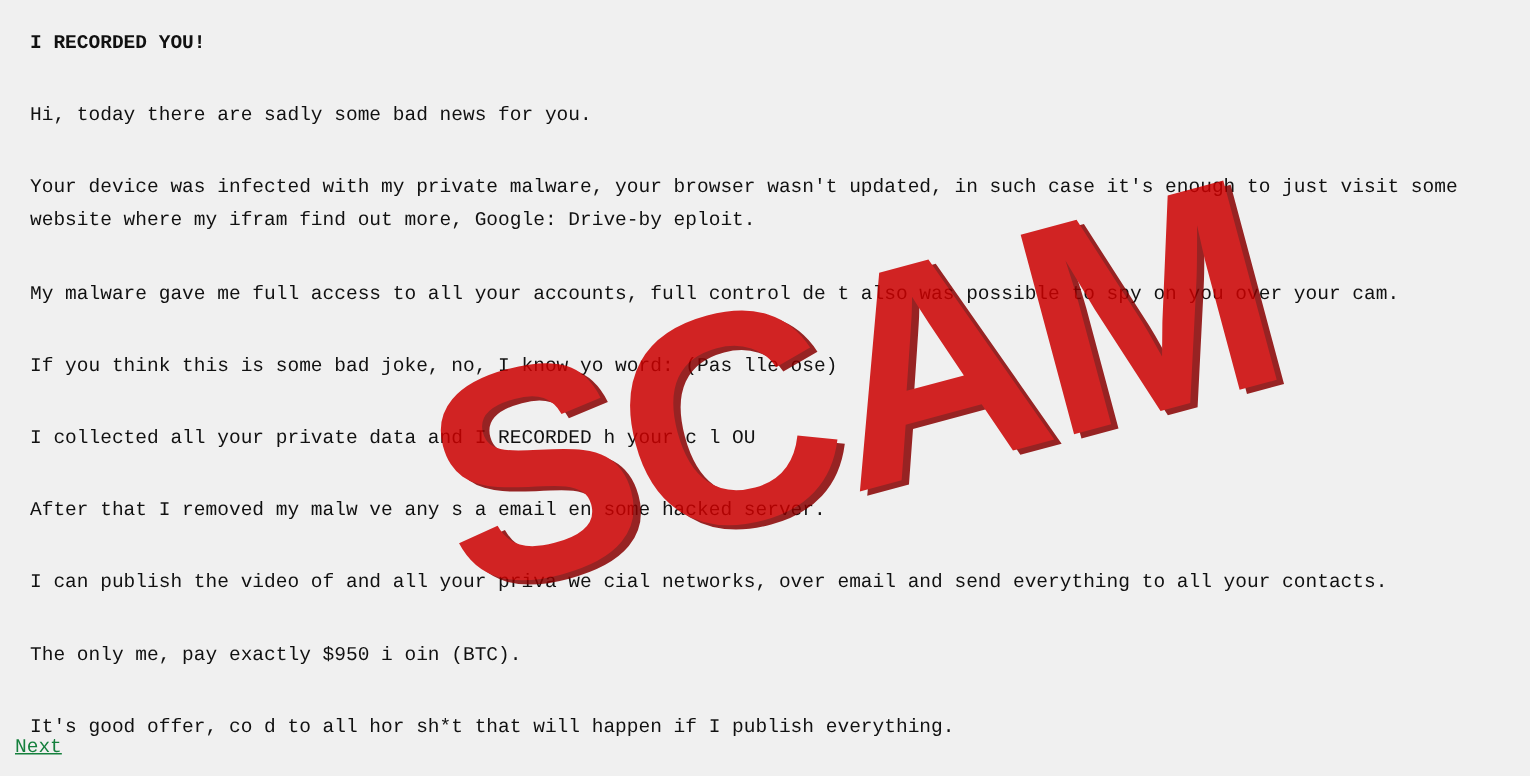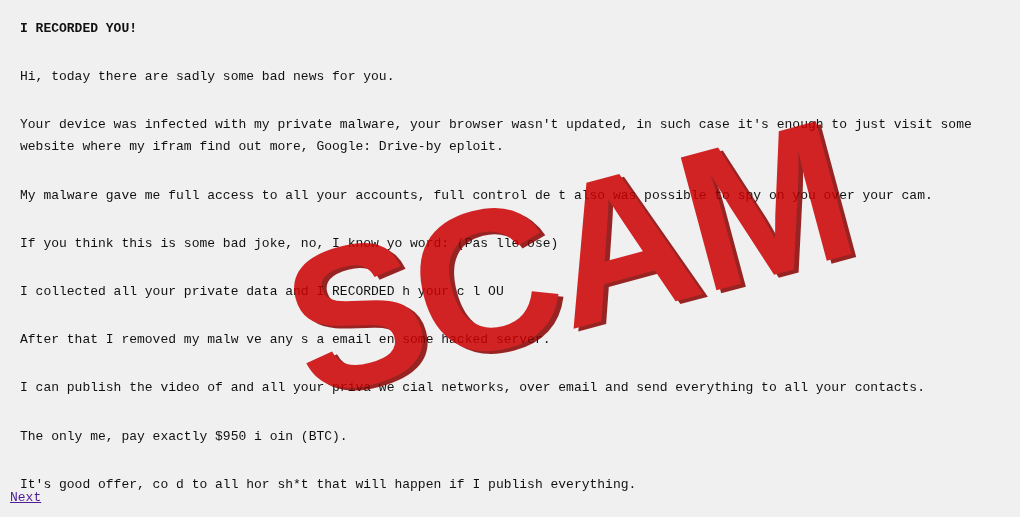--- a/index.html
+++ b/index.html
@@ -41,21 +41,21 @@
       text-shadow: 4px 4px 0 #880000;
       letter-spacing: -5px;
       user-select: none;
     }
 
     .next-link {
       position: absolute;
       bottom: 12px;
       left: 10px;
       font-size: 13px;
-      color: #4c1d95;
+      color: #15803d;
       text-decoration: underline;
       cursor: pointer;
       z-index: 20;
     }
   </style>
 </head>
 <body>
 
 <div class="page-content">
 <p style="font-weight: bold;">I RECORDED YOU!</p><br><p>Hi, today there are sadly some bad news for you.</p><br><p>Your device was infected with my private malware, your browser wasn't updated,  in such case it's enough to just visit some website where my ifram find out more, Google: Drive-by eploit.</p><br><p>My malware gave me full access to all your accounts, full control  de   t also was possible to spy on you over your cam.</p><br><p>If you think this is some bad joke, no, I know yo  word: (Pas  lle  ose)</p><br><p>I collected all your private data and I RECORDED  h your c  l  OU</p><br><p>After that I removed my malw  ve any  s a  email  en  some hacked server.</p><br><p>I can publish the video of  and all your priva  we  cial networks, over email and send everything to all your contacts.</p><br><p>The only  me,  pay exactly $950 i  oin (BTC).</p><br><p>It's  good offer, co  d to all  hor  sh*t that will happen if I publish everything.</p><br><br><br><br><br><br><br></div>

